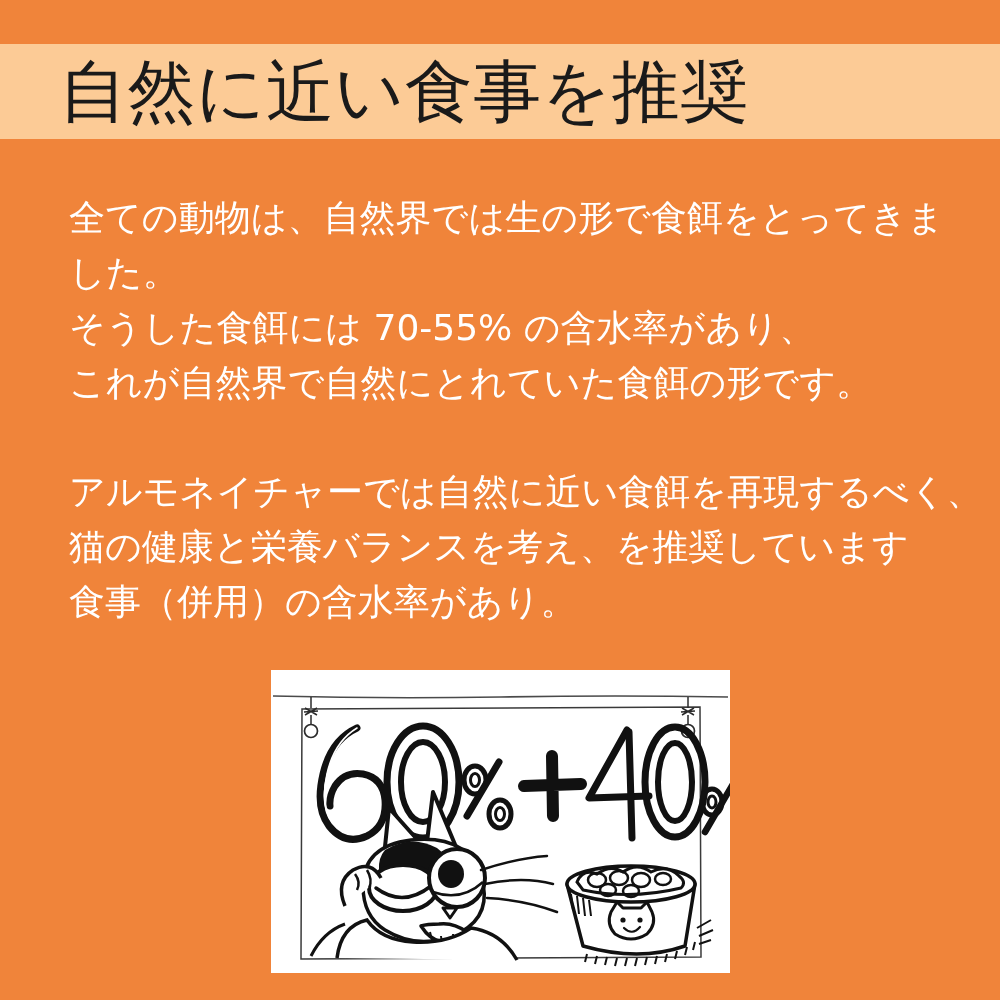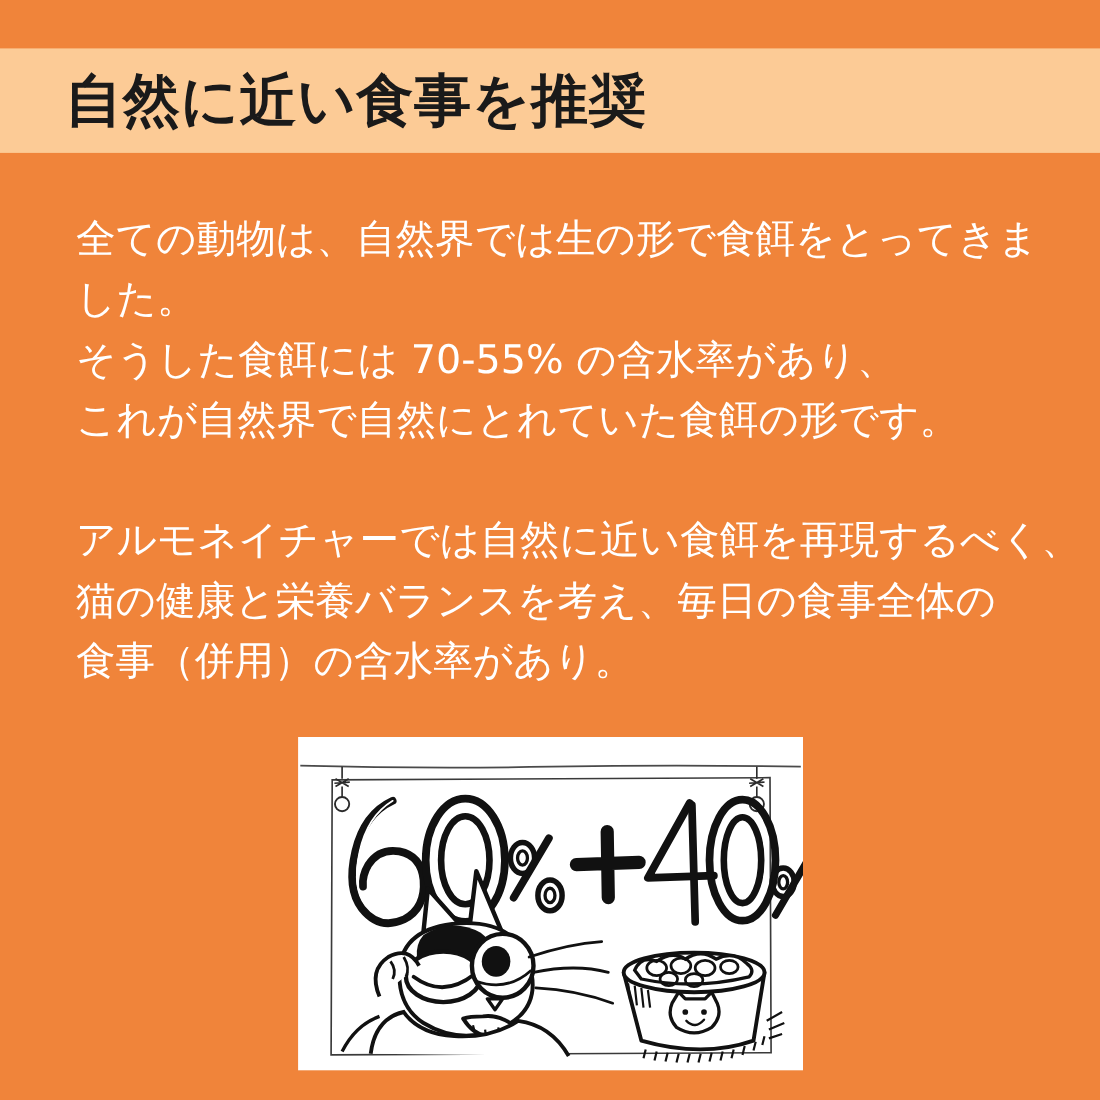--- a/index.html
+++ b/index.html
@@ -29,23 +29,23 @@
     top: 44px;
     width: 1000px;
     height: 95px;
     background: #FCCB96;
     display: flex;
     align-items: center;
   }
   .header-title {
     margin: 0;
     padding-left: 59px;
-    font-size: 52px;
+    font-size: 68px;
     line-height: 1;
-    font-weight: bold;
+    font-weight: normal;
     color: #1A1A1A;
     letter-spacing: 0.5px;
     white-space: nowrap;
     font-family: "DejaVu Sans", "Liberation Sans", sans-serif;
   }
 
   
   .body-copy {
     position: absolute;
     left: 57px;
@@ -99,21 +99,21 @@
       <p class="para">全ての動物は、自然界では生の形で食餌をとってきま</p>
       <p class="para">した。</p>
       <p class="para">そうした食餌には 70-55% の含水率があり、</p>
       <p class="para">これが自然界で自然にとれていた食餌の形です。</p>
     </div>
 
     <div class="para-gap"></div>
 
     <div class="para-block">
       <p class="para">アルモネイチャーでは自然に近い食餌を再現するべく、</p>
-      <p class="para">猫の健康と栄養バランスを考え、毎日の食事全体の</p>
+      <p class="para">猫の健康と栄養バランスを考え、を推奨しています</p>
       <p class="para">食事（併用）の含水率があり。</p>
     </div>
 
   </div>
 
   <div class="illustration-card">
     <svg class="illustration-svg" viewBox="0 0 459 303" xmlns="http://www.w3.org/2000/svg">
 
       <g>
         <path d="M2 26 Q115 29 230 27 Q345 25 457 27" fill="none" stroke="#4a4a4a" stroke-width="1.6"></path>

